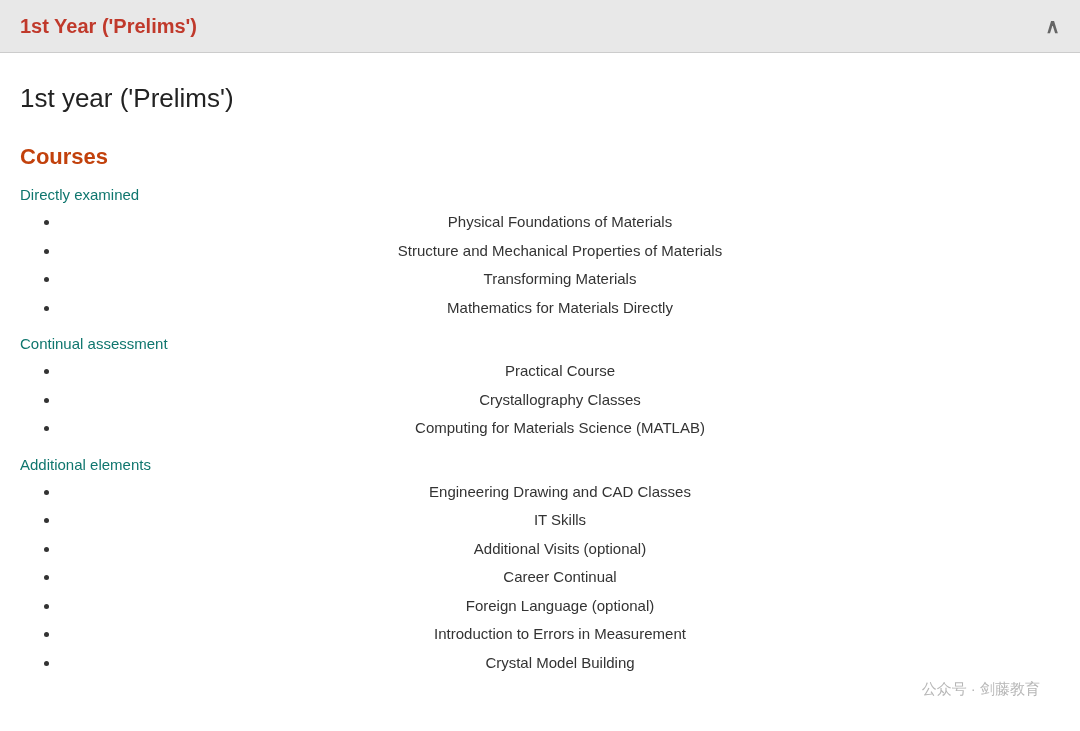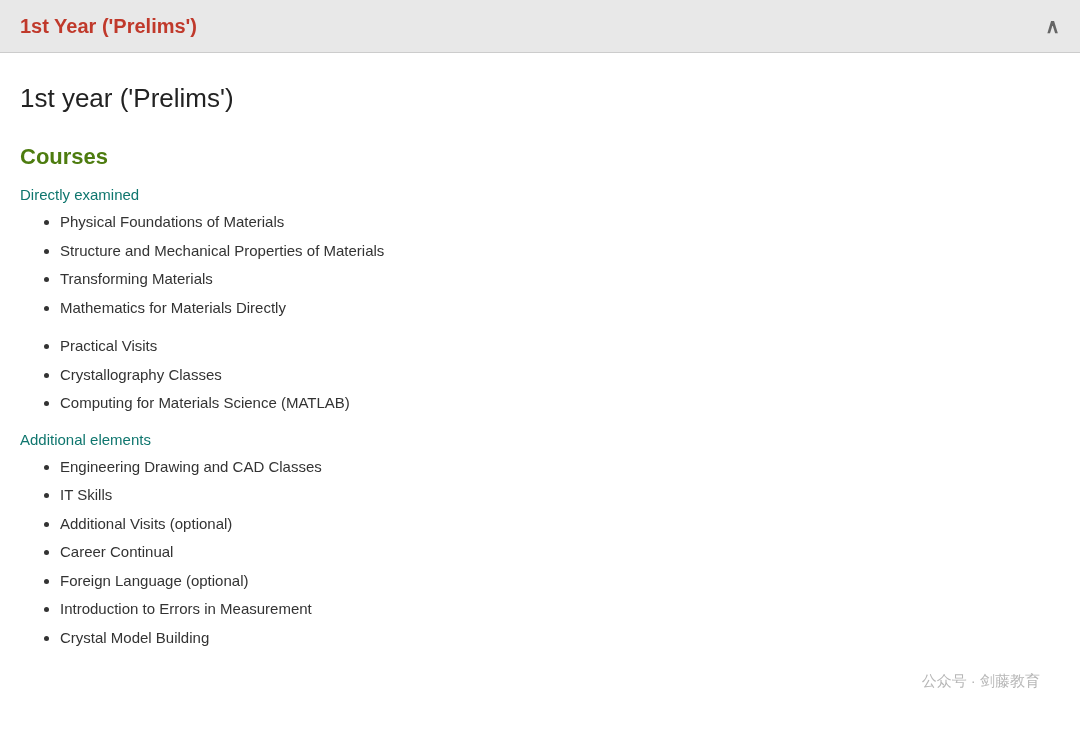--- a/index.html
+++ b/index.html
@@ -44,47 +44,48 @@
     .page-title {
       font-size: 26px;
       font-weight: normal;
       color: #222222;
       margin-bottom: 30px;
     }
 
     .section-heading {
       font-size: 22px;
       font-weight: bold;
-      color: #4d7c0f;
+      color: #c2410c;
       margin-bottom: 16px;
     }
 
     .subsection-label {
       font-size: 15px;
       color: #0f766e;
       margin-bottom: 8px;
       margin-top: 4px;
     }
 
     .course-list {
       list-style: disc;
       padding-left: 40px;
       margin-bottom: 16px;
+      text-align: center;
     }
 
     .course-list li {
       font-size: 15px;
       color: #333333;
       margin-bottom: 6px;
       line-height: 1.5;
     }
 
     .watermark {
       position: fixed;
-      bottom: 40px;
+      bottom: 32px;
       right: 40px;
       color: #aaaaaa;
       font-size: 15px;
       opacity: 0.85;
     }
   </style>
 </head>
 <body>
 
 <div class="header-bar">
@@ -99,22 +100,23 @@
   <h2 class="section-heading">Courses</h2>
 
   <p class="subsection-label">Directly examined</p>
   <ul class="course-list">
     <li>Physical Foundations of Materials</li>
     <li>Structure and Mechanical Properties of Materials</li>
     <li>Transforming Materials</li>
     <li>Mathematics for Materials Directly</li>
   </ul>
 
+  <p class="subsection-label">Continual assessment</p>
   <ul class="course-list">
-    <li>Practical Visits</li>
+    <li>Practical Course</li>
     <li>Crystallography Classes</li>
     <li>Computing for Materials Science (MATLAB)</li>
   </ul>
 
   <p class="subsection-label">Additional elements</p>
   <ul class="course-list">
     <li>Engineering Drawing and CAD Classes</li>
     <li>IT Skills</li>
     <li>Additional Visits (optional)</li>
     <li>Career Continual</li>

